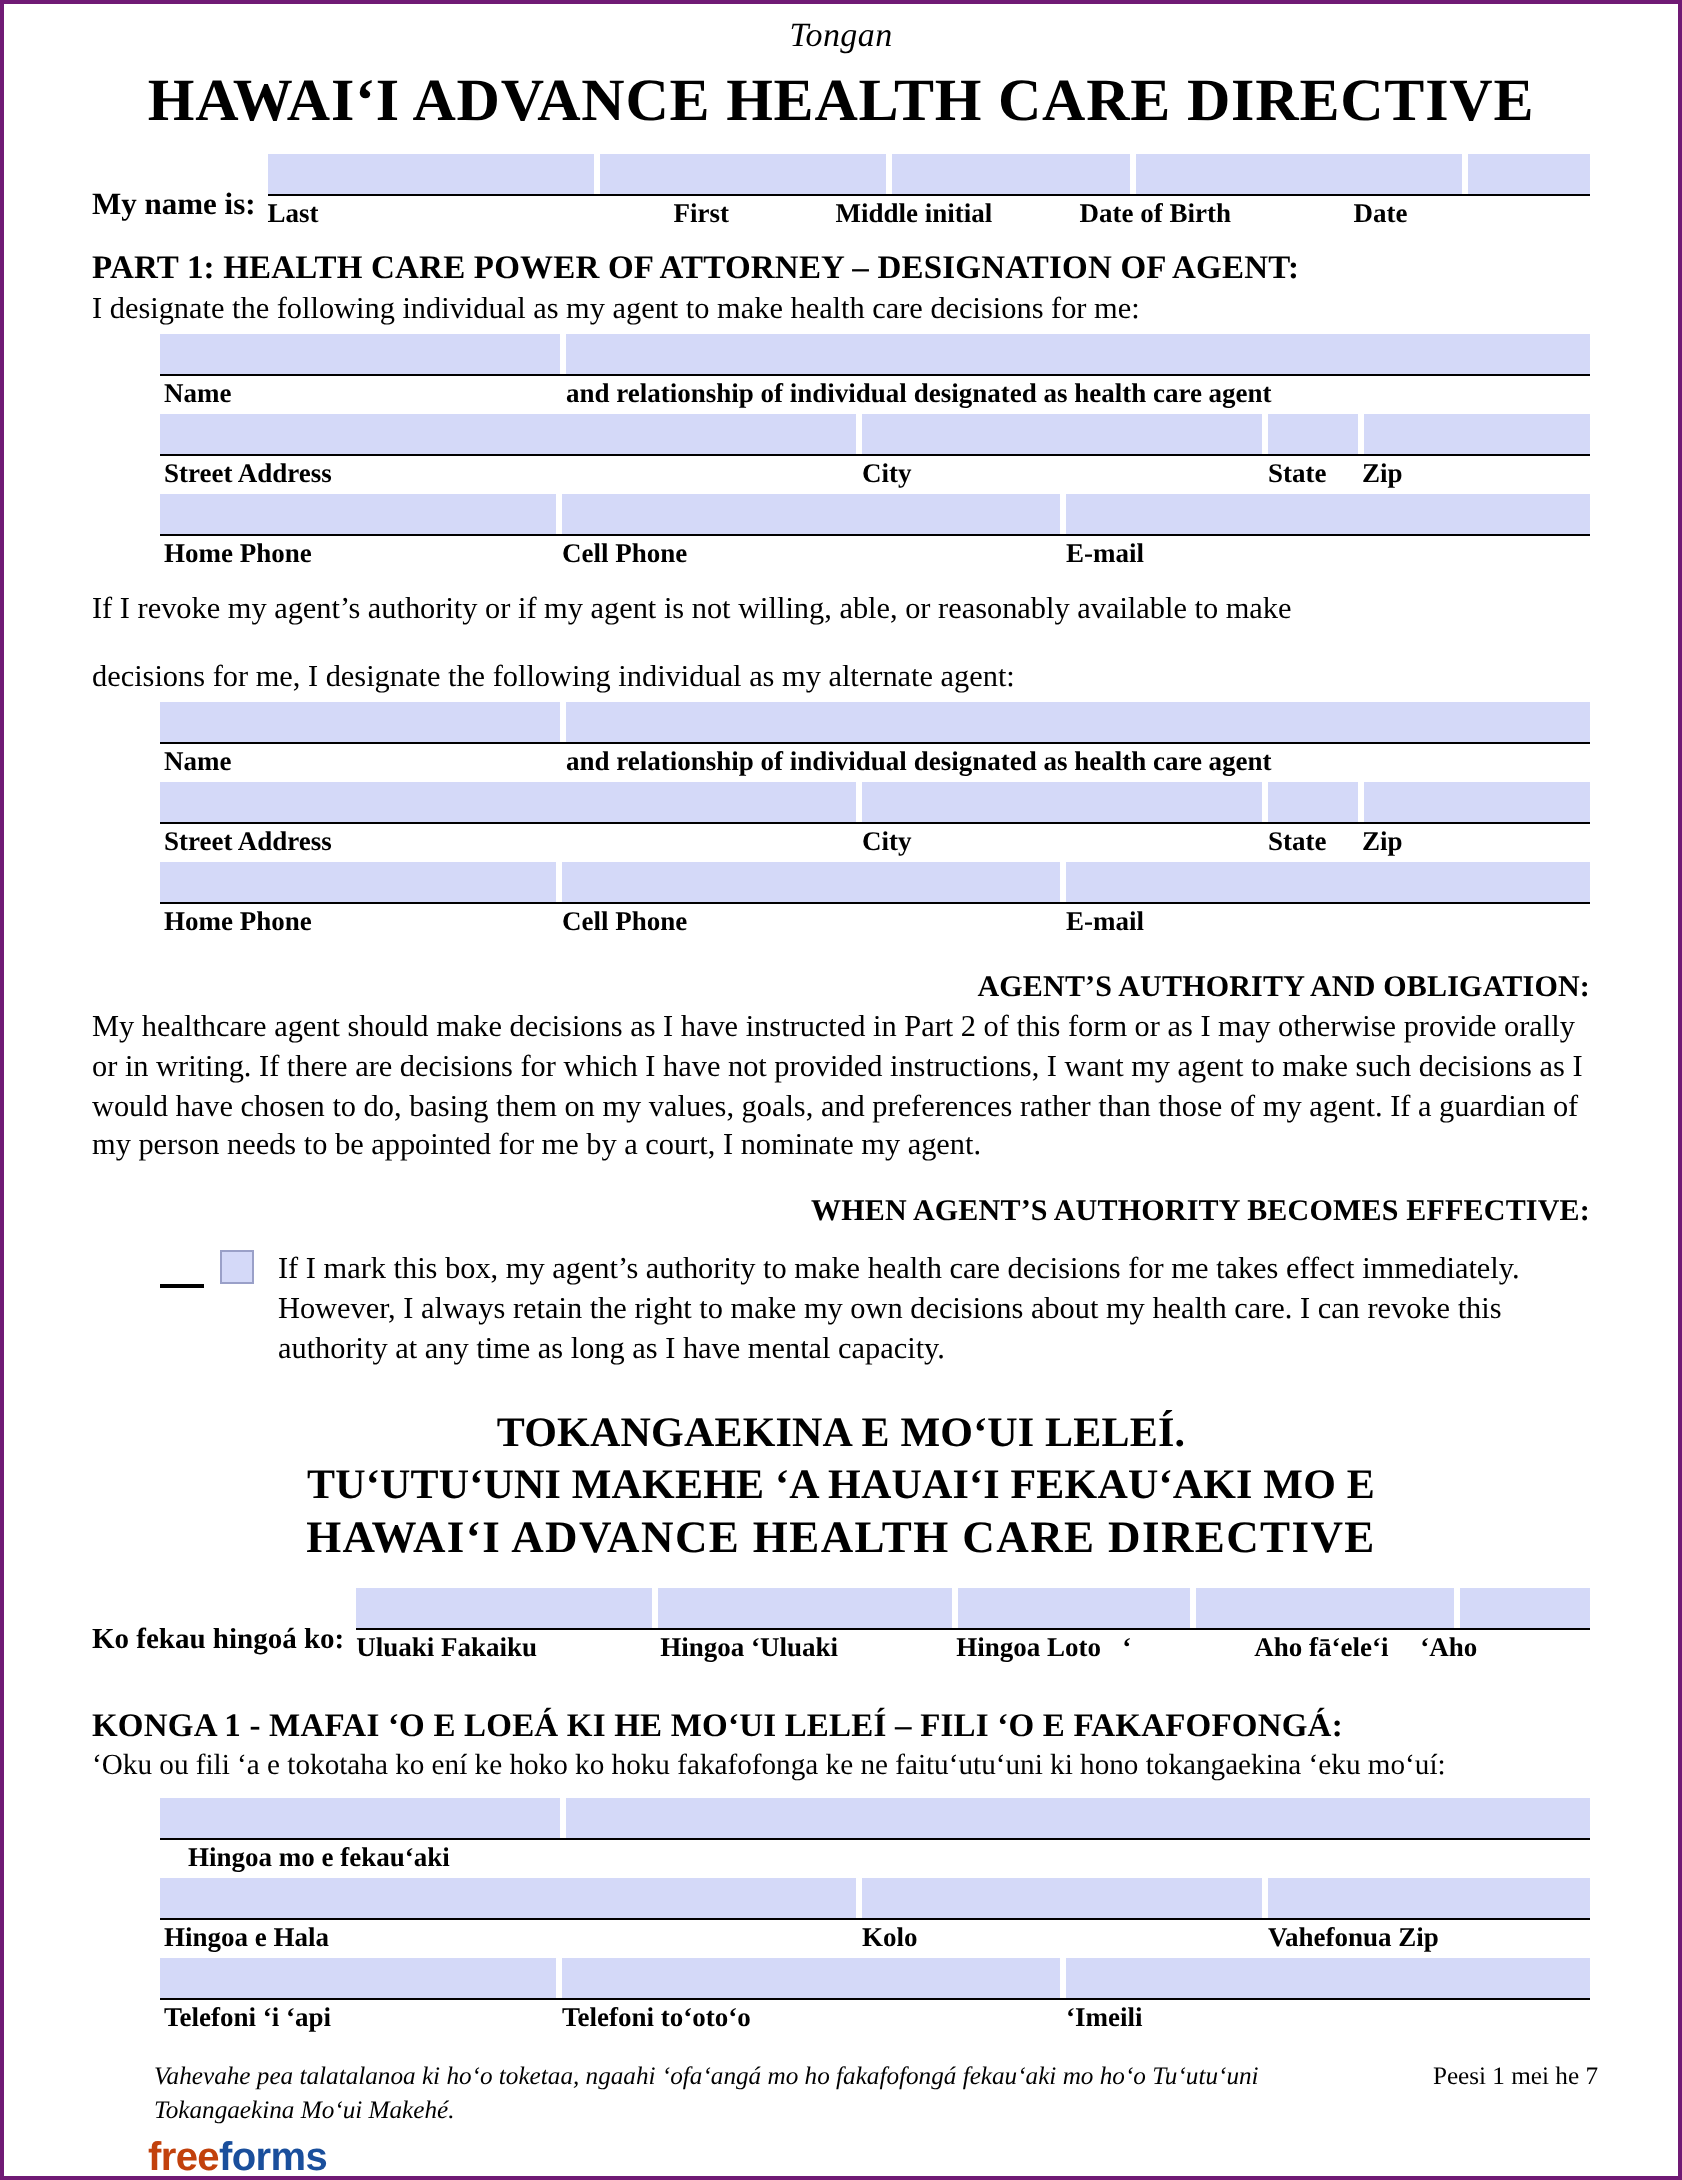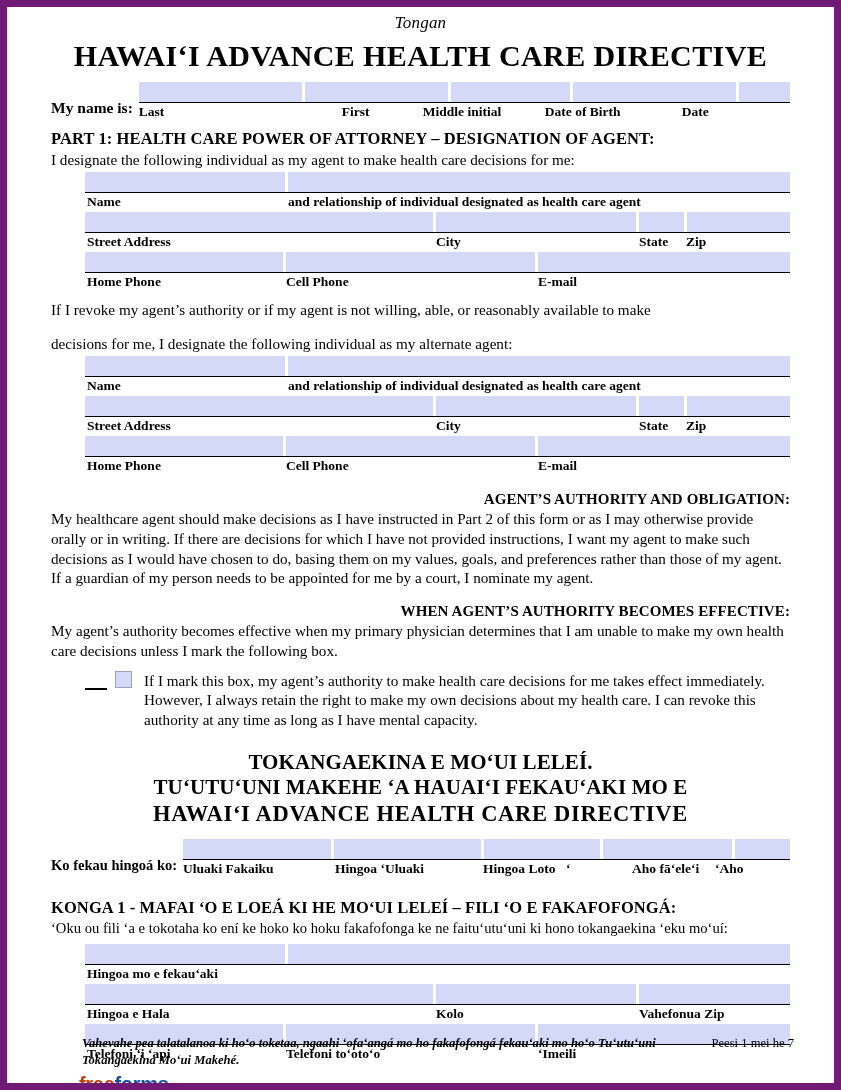--- a/index.html
+++ b/index.html
@@ -11,21 +11,21 @@
     font-family: "Liberation Serif", "DejaVu Serif", serif;
     color: #000000;
   }
   #page {
     position: relative;
     width: 841px;
     height: 1090px;
     margin: 0 auto;
     background: #ffffff;
     overflow: hidden;
-    border: 7px solid #701a75;
+    border: 2px solid #701a75;
     box-sizing: border-box;
   }
   .lang-label {
     text-align: center;
     font-style: italic;
     font-size: 17px;
     margin-top: 6px;
     letter-spacing: 0.2px;
   }
   .doc-title {
@@ -168,21 +168,21 @@
     top: 1028px;
   }
   .footer-inner {
     display: flex;
     align-items: flex-start;
   }
   .footer-note {
     flex: 1;
     font-size: 12.6px;
     font-style: italic;
-    font-weight: bold;
+    font-weight: normal;
     line-height: 1.32;
     padding-right: 18px;
   }
   .footer-page {
     font-size: 12.6px;
     white-space: nowrap;
     padding-top: 1px;
   }
   .logo {
     position: absolute;
@@ -306,21 +306,20 @@
     </div>
 
     <div class="gap-s"></div>
 
     <div class="sec-head small">AGENT’S AUTHORITY AND OBLIGATION:</div>
     <div class="para">My healthcare agent should make decisions as I have instructed in Part 2 of this form or as I may otherwise provide orally or in writing. If there are decisions for which I have not provided instructions, I want my agent to make such decisions as I would have chosen to do, basing them on my values, goals, and preferences rather than those of my agent. If a guardian of my person needs to be appointed for me by a court, I nominate my agent.</div>
 
     <div class="gap-s"></div>
 
     <div class="sec-head small">WHEN AGENT’S AUTHORITY BECOMES EFFECTIVE:</div>
-    <div class="para">My agent’s authority becomes effective when my primary physician determines that I am unable to make my own health care decisions unless I mark the following box.</div>
 
     <div class="cbrow">
       <div class="cb-underscore"></div>
       <div class="cb-box"></div>
       <div class="cb-text">If I mark this box, my agent’s authority to make health care decisions for me takes effect immediately. However, I always retain the right to make my own decisions about my health care. I can revoke this authority at any time as long as I have mental capacity.</div>
     </div>
 
     <div class="tg-title">
       <div>TOKANGAEKINA E MO‘UI LELEÍ.</div>
       <div>TU‘UTU‘UNI MAKEHE ‘A HAUAI‘I FEKAU‘AKI MO E</div>
@@ -352,21 +351,21 @@
 
     <div class="sec-head">KONGA 1 - MAFAI ‘O E LOEÁ KI HE MO‘UI LELEÍ – FILI ‘O E FAKAFOFONGÁ:</div>
     <div class="para" style="font-size:14.6px">‘Oku ou fili ‘a e tokotaha ko ení ke hoko ko hoku fakafofonga ke ne faitu‘utu‘uni ki hono tokangaekina ‘eku mo‘uí:</div>
 
     <div class="block" style="margin-top:6px">
       <div class="brow">
         <div class="bcell" style="width:200px"></div>
         <div class="bcell" style="flex:1"></div>
       </div>
       <div class="blabels">
-        <span style="left:2px">Hingoa mo e fekau‘aki</span>
+        <span style="left:14px">Hingoa mo e fekau‘aki</span>
       </div>
 
       <div class="brow">
         <div class="bcell" style="width:348px"></div>
         <div class="bcell" style="width:200px"></div>
         <div class="bcell" style="flex:1"></div>
       </div>
       <div class="blabels">
         <span style="left:2px">Hingoa e Hala</span>
         <span style="left:351px">Kolo</span>

